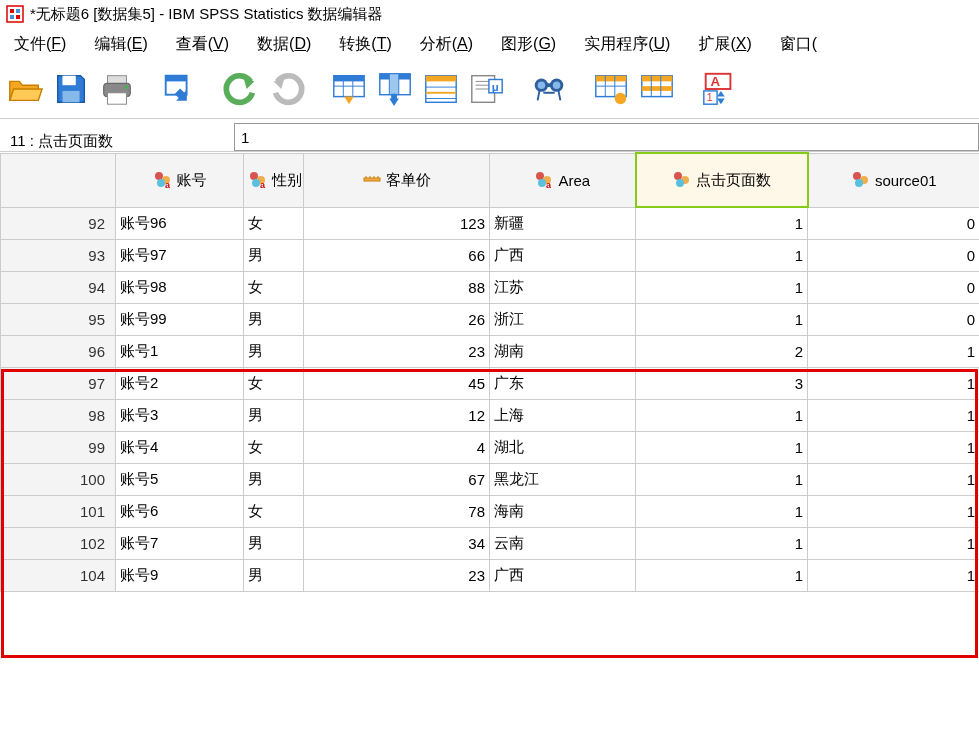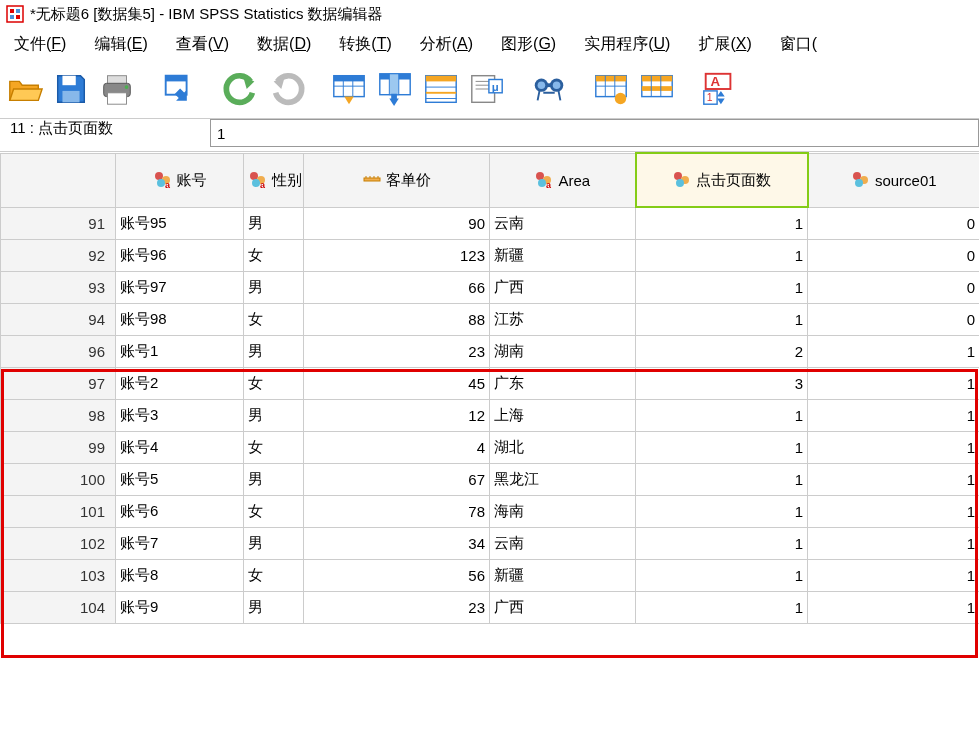--- a/index.html
+++ b/index.html
@@ -10,21 +10,21 @@
 
   .menubar { display: flex; align-items: center; padding: 6px 0 8px 0; font-size: 16px; height: 34px; text-align: right; }
   .menubar .menu-item { padding: 0 14px; cursor: pointer; }
   .menubar .menu-item u { text-decoration: underline; }
 
   .toolbar { display: flex; align-items: center; padding: 4px 4px 6px 4px; gap: 4px; height: 56px; }
   .toolbar .tool { width: 42px; height: 42px; display: flex; align-items: center; justify-content: center; cursor: pointer; }
   .toolbar .sep { width: 12px; }
   .tool svg { width: 38px; height: 38px; }
 
-  .cellbar { display: flex; align-items: flex-start; border-top: 1px solid #ccc; border-bottom: 1px solid #ccc; height: 34px; }
+  .cellbar { display: flex; align-items: flex-end; border-top: 1px solid #ccc; border-bottom: 1px solid #ccc; height: 34px; gap: 24px; }
   .cellbar .cell-label { padding: 0 10px; font-size: 15px; width: 210px; }
   .cellbar input { flex: 1; height: 28px; border: 1px solid #999; padding: 0 6px; font-size: 15px; background: #fff; }
 
   .sheet { position: relative; }
   table { border-collapse: collapse; width: 100%; table-layout: fixed; }
   th, td { border: 1px solid #ccc; font-size: 15px; height: 32px; padding: 0 4px; overflow: hidden; white-space: nowrap; }
   th { background: #f4f4f4; font-weight: normal; }
   thead th { height: 54px; vertical-align: middle; text-align: center; }
   thead th.selected { border: 2px solid #84cc16; background: #fef8e8; }
 
@@ -268,29 +268,20 @@
                   <circle cx="6" cy="7" r="4" fill="#d9534f"></circle>
                   <circle cx="13" cy="11" r="4" fill="#f0ad4e"></circle>
                   <circle cx="8" cy="14" r="4" fill="#5bc0de"></circle>
                 </svg></span>
               <span>source01</span>
             </span></th>
         </tr>
     </thead>
     <tbody id="data-body">
         <tr>
-          <th class="rowhead">91</th>
-          <td class="txt">账号95</td>
-          <td class="txt">男</td>
-          <td class="num">90</td>
-          <td class="txt">云南</td>
-          <td class="num">1</td>
-          <td class="num">0</td>
-        </tr>
-        <tr>
           <th class="rowhead">92</th>
           <td class="txt">账号96</td>
           <td class="txt">女</td>
           <td class="num">123</td>
           <td class="txt">新疆</td>
           <td class="num">1</td>
           <td class="num">0</td>
         </tr>
         <tr>
           <th class="rowhead">93</th>
@@ -300,20 +291,29 @@
           <td class="txt">广西</td>
           <td class="num">1</td>
           <td class="num">0</td>
         </tr>
         <tr>
           <th class="rowhead">94</th>
           <td class="txt">账号98</td>
           <td class="txt">女</td>
           <td class="num">88</td>
           <td class="txt">江苏</td>
+          <td class="num">1</td>
+          <td class="num">0</td>
+        </tr>
+        <tr>
+          <th class="rowhead">95</th>
+          <td class="txt">账号99</td>
+          <td class="txt">男</td>
+          <td class="num">26</td>
+          <td class="txt">浙江</td>
           <td class="num">1</td>
           <td class="num">0</td>
         </tr>
         <tr>
           <th class="rowhead">96</th>
           <td class="txt">账号1</td>
           <td class="txt">男</td>
           <td class="num">23</td>
           <td class="txt">湖南</td>
           <td class="num">2</td>
@@ -363,29 +363,20 @@
           <td class="txt">海南</td>
           <td class="num">1</td>
           <td class="num">1</td>
         </tr>
         <tr>
           <th class="rowhead">102</th>
           <td class="txt">账号7</td>
           <td class="txt">男</td>
           <td class="num">34</td>
           <td class="txt">云南</td>
-          <td class="num">1</td>
-          <td class="num">1</td>
-        </tr>
-        <tr>
-          <th class="rowhead">103</th>
-          <td class="txt">账号8</td>
-          <td class="txt">女</td>
-          <td class="num">56</td>
-          <td class="txt">新疆</td>
           <td class="num">1</td>
           <td class="num">1</td>
         </tr>
         <tr>
           <th class="rowhead">104</th>
           <td class="txt">账号9</td>
           <td class="txt">男</td>
           <td class="num">23</td>
           <td class="txt">广西</td>
           <td class="num">1</td>

